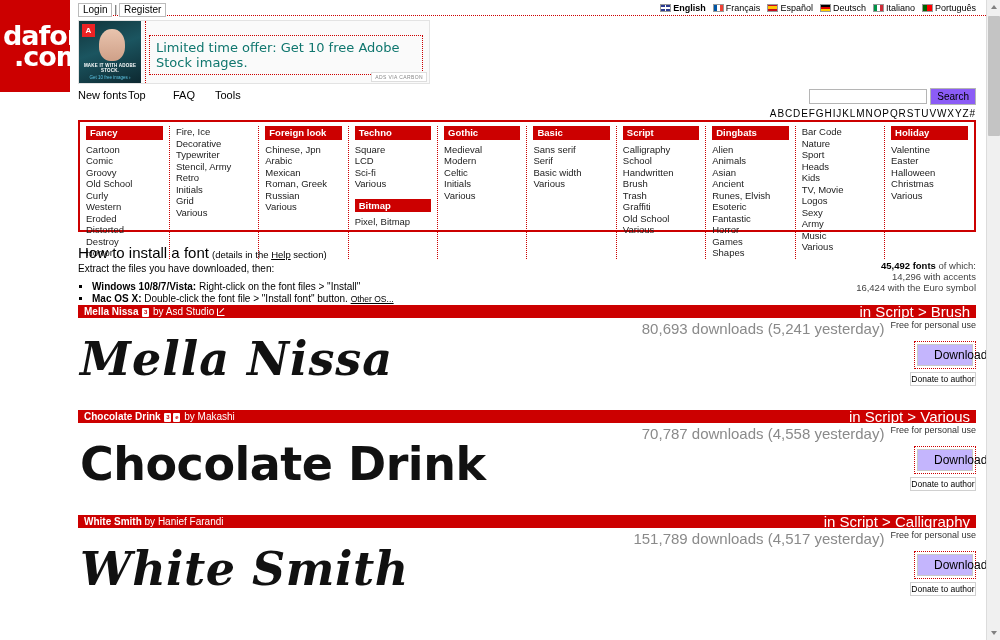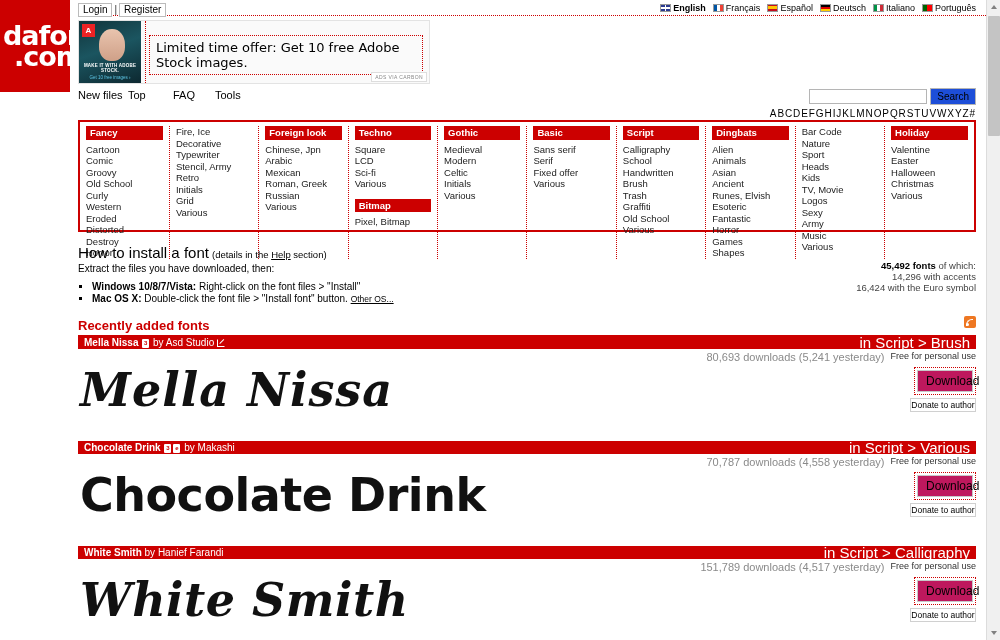--- a/index.html
+++ b/index.html
@@ -101,21 +101,21 @@
     text-align: center; letter-spacing: 0.2px;
   }
   #ad-image .ad-caption2 {
     position: absolute; left: 0; right: 0; bottom: 3px;
     color: #5fc8e8; font-size: 4.5px; text-align: center;
   }
   #ad-text {
     position: absolute; left: 70px; top: 14px; right: 6px;
     border: 1px dotted #cc0000; padding: 4px 6px;
     font-family: "DejaVu Sans", sans-serif;
-    font-size: 13px; color: #000000;
+    font-size: 13px; color: #0f766e;
   }
   #ad-divider {
     position: absolute; left: 66px; top: 0; bottom: 0;
     border-left: 1px dotted #cc0000;
   }
   #ad-via {
     position: absolute; right: 2px; bottom: 1px;
     font-size: 5px; color: #888; letter-spacing: 0.4px;
     border: 1px solid #ddd; padding: 1px 3px; background: #fff;
   }
@@ -133,21 +133,21 @@
   .nav-boxed { border: 1px dotted #cc0000; padding: 0 3px; display: inline-block; }
 
   #search-zone { position: absolute; right: 12px; top: 0; text-align: right; }
   #search-input {
     width: 118px; height: 15px;
     border: 1px solid #b5b5b5; background: #fff;
     font-size: 11px; padding: 0 3px; vertical-align: middle;
     font-family: "Liberation Sans", sans-serif;
   }
   #search-button {
-    height: 17px; border: 1px solid #b5b5b5; background: #1d4ed8;
+    height: 17px; border: 1px solid #b5b5b5; background: #8b5cf6;
     font-size: 10px; padding: 0 6px; vertical-align: middle; cursor: pointer;
     font-family: "Liberation Sans", sans-serif;
   }
   #alpha-nav { margin-top: 3px; font-size: 10px; letter-spacing: 0.9px; }
   #alpha-nav span { cursor: pointer; }
 
   
   #cat-box {
     border: 2px solid #cc0000;
     margin-top: 2px; margin-right: 12px;
@@ -252,34 +252,34 @@
     font-weight: bold; letter-spacing: -0.5px;
   }
   .preview-calli {
     font-family: "DejaVu Serif", serif;
     font-style: italic; font-weight: bold;
     letter-spacing: 0.5px;
   }
 
   .font-meta { position: absolute; right: 0; top: 2px; text-align: right; }
   .dl-count {
-    display: inline-block; font-size: 11px; color: #8a8a8a;
+    display: inline-block; font-size: 15px; color: #8a8a8a;
     margin-right: 6px; vertical-align: top;
   }
   .license {
     display: inline-block; font-size: 9px; color: #333;
     vertical-align: top;
   }
   .dl-button {
     margin-top: 4px; width: 62px; margin-left: auto;
     border: 1px dotted #cc0000; padding: 2px;
   }
   .dl-button-inner {
-    border: 1px solid #c8c8c8; background: #be185d;
-    font-size: 12px; text-align: center; padding: 3px 8px;
+    border: 1px solid #c8c8c8; background: #c4b5fd;
+    font-size: 12px; text-align: center; padding: 3px 16px;
     cursor: pointer;
   }
   .donate {
     margin-top: 3px; width: 66px; margin-left: auto;
     border: 1px solid #d0d0d0; background: #fff;
     font-size: 8.5px; text-align: center; padding: 1px 0;
     cursor: pointer;
   }
 
   
@@ -330,21 +330,21 @@
       <div id="ad-divider"></div>
       <div id="ad-text">Limited time offer: Get 10 free Adobe Stock images.</div>
       <div id="ad-via">ADS VIA CARBON</div>
     </div>
   </div>
 
   <div id="nav-zone">
     <table id="nav-table">
       <tbody>
       <tr>
-        <td class="c0"><a>New files</a></td>
+        <td class="c0"><a>New fonts</a></td>
         <td class="c1"><a>Top</a></td>
         <td class="c2"><a>FAQ</a></td>
         <td><a>Tools</a></td>
       </tr>
     </tbody>
       </table>
 
     <div id="search-zone">
       <input id="search-input" type="text" placeholder="" style="">
       <button id="search-button">Search</button>
@@ -415,21 +415,21 @@
                 <div><a>Celtic</a></div>
                 <div><a>Initials</a></div>
                 <div><a>Various</a></div>
               </div>
             </td>
             <td>
               <span class="cat-head">Basic</span>
               <div class="cat-list">
                 <div><a>Sans serif</a></div>
                 <div><a>Serif</a></div>
-                <div><a>Fixed offer</a></div>
+                <div><a>Basic width</a></div>
                 <div><a>Various</a></div>
               </div>
             </td>
             <td>
               <span class="cat-head">Script</span>
               <div class="cat-list">
                 <div><a>Calligraphy</a></div>
                 <div><a>School</a></div>
                 <div><a>Handwritten</a></div>
                 <div><a>Brush</a></div>
@@ -493,27 +493,20 @@
         <li><b>Mac OS X:</b><span> Double-click the font file &gt; "Install font" button. </span><a class="u" style="font-size: 8.5px;">Other OS...</a></li>
       </ul>
 
     <div id="font-stats">
       <div><b>45,492 fonts</b><span> of which:</span></div>
       <div>14,296 with accents</div>
       <div>16,424 with the Euro symbol</div>
     </div>
   </div>
 
-  <div id="recent-head-zone">
-    <div id="recent-title">Recently added fonts</div>
-    <div id="rss-icon">
-        <i></i>
-        <b></b>
-      </div>
-  </div>
 
   <div id="font-list">
       <div class="font-entry">
         <div class="font-bar"><a style="color: rgb(255, 255, 255);">Mella Nissa </a><span class="mini-ico">3</span><span class="by"> by Asd Studio</span><span class="ext-ico"></span><a class="cat" style="color: rgb(255, 255, 255);">in Script &gt; Brush</a></div>
         <div class="font-body">
           <div class="font-preview preview-brush">Mella Nissa</div>
           <div class="font-meta">
             <div><span class="dl-count">80,693 downloads (5,241 yesterday)</span><a class="license">Free for personal use</a></div>
             <div class="dl-button">
               <div class="dl-button-inner">Download</div>

